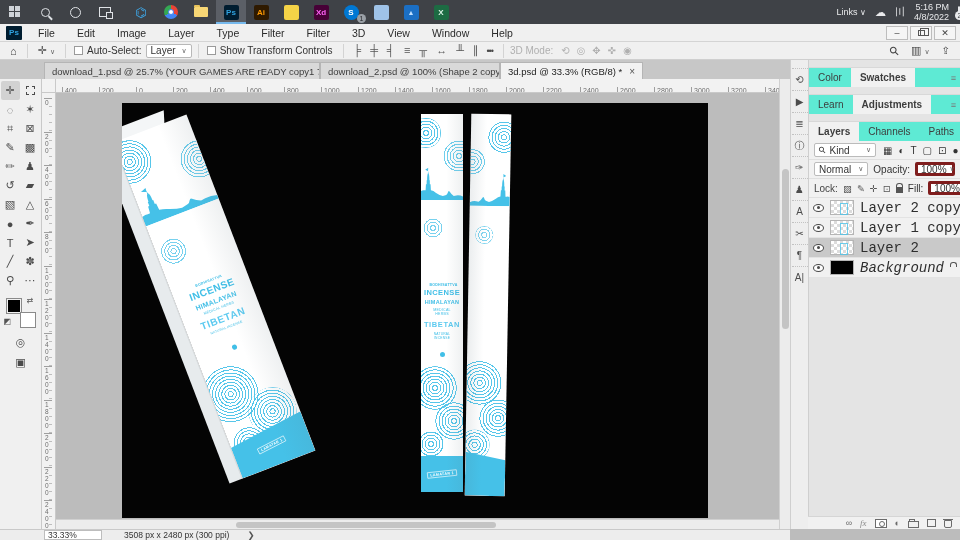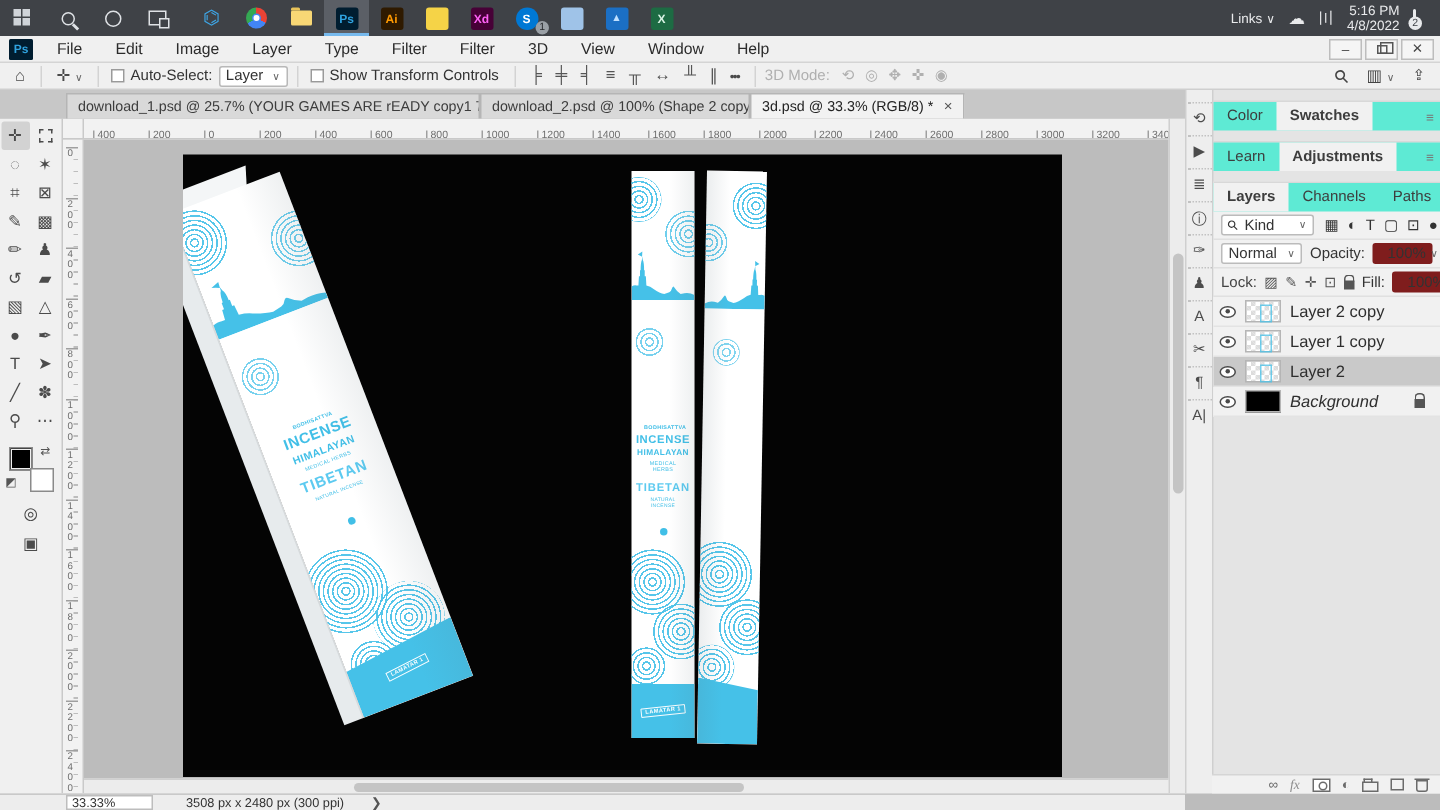--- a/index.html
+++ b/index.html
@@ -17,21 +17,21 @@
   .cortana { width:11px; height:11px; border:1.5px solid #dfe2e6; border-radius:50%; }
   .taskview { width:12px; height:10px; border:1.2px solid #dfe2e6; position:relative; }
   .taskview::after { content:''; position:absolute; width:5px; height:5px; border:1.2px solid #dfe2e6; right:-3px; bottom:-3px; background:#3f4247; }
   .tb-active { background:#5b5f66; box-shadow:inset 0 -2px 0 #76b9ed; }
   .vscode { color:#3ea7e8; font-weight:bold; font-size:13px; }
   .chrome { width:14px; height:14px; border-radius:50%; background:conic-gradient(#ea4335 0 33%, #4285f4 33% 66%, #34a853 66% 100%); position:relative; }
   .chrome::after { content:''; position:absolute; inset:4px; background:#fff; border:1px solid #4285f4; border-radius:50%; }
   .folder { width:14px; height:10px; background:#f8d775; border-radius:1px; position:relative; }
   .folder::before { content:''; position:absolute; top:-2px; left:0; width:6px; height:2px; background:#e8c35a; border-radius:1px 1px 0 0; }
   .badge { position:absolute; right:0px; bottom:1px; background:#9aa0a6; color:#26282b; font-size:7px; width:9px; height:9px; border-radius:50%; display:flex; align-items:center; justify-content:center; }
-  #tb-right { margin-left:auto; display:flex; align-items:center; gap:9px; color:#e9eaec; font-size:9px; padding-right:16px; }
+  #tb-right { margin-left:auto; display:flex; align-items:center; gap:9px; color:#e9eaec; font-size:9px; padding-right:0; }
   #tb-clock { text-align:right; line-height:10px; }
   .notif { width:13px; height:11px; border:1.2px solid #e9eaec; border-radius:1px; position:relative; background:#3f4247; }
   .notif-badge { position:absolute; right:-4px; bottom:-3px; background:#e9eaec; color:#3f4247; font-size:7px; width:9px; height:9px; border-radius:50%; text-align:center; line-height:9px; }
   .chev { font-size:8px; }
   .cloud { font-size:11px; }
 
   
   #menubar { position:absolute; left:0; top:24px; width:960px; height:18px; background:#f0f0f0; border-bottom:1px solid #d4d4d4; display:flex; align-items:center; z-index:40; }
   #ps-logo { width:16px; height:14px; background:#001d30; color:#2fa3e0; font-size:8px; font-weight:bold; display:flex; align-items:center; justify-content:center; margin:0 8px 0 6px; border-radius:1px; }
   #menu-items { display:flex; gap:6px; }
@@ -125,38 +125,38 @@
   .ptab { padding:0 9px; height:19px; display:flex; align-items:center; font-size:10px; color:#3d3d3d; }
   .ptab.active { background:#f1f1f1; font-weight:bold; }
   .pmenu { margin-left:auto; margin-right:5px; color:#777; font-size:9px; letter-spacing:-1px; }
 
   #layers-panel { background:#f1f1f1; }
   .lrow { display:flex; align-items:center; height:19px; padding:0 5px; gap:5px; border-bottom:1px solid #e0e0e0; }
   .kind-select { display:flex; align-items:center; gap:4px; background:#fff; border:1px solid #bbb; border-radius:2px; height:14px; padding:0 4px; flex:0 0 62px; }
   .kind-select .dn { margin-left:auto; font-size:7px; color:#666; }
   .blend-select { display:flex; align-items:center; background:#fff; border:1px solid #bbb; border-radius:2px; height:14px; padding:0 4px; width:72px; }
   .blend-select .dn { margin-left:auto; font-size:7px; color:#666; }
-  .mini-select { display:flex; align-items:center; background:#fff; border:7px solid #7f1d1d; border-radius:2px; height:14px; padding:0 3px; width:40px; gap:3px; }
+  .mini-select { display:flex; align-items:center; background:#fff; border:3px solid #7f1d1d; border-radius:2px; height:14px; padding:0 3px; width:40px; gap:3px; }
   .mini-select .dn { font-size:7px; color:#666; margin-left:auto; }
   .locklabel { color:#444; }
   .lockicons { display:flex; gap:5px; font-size:9.5px; color:#555; align-items:center; }
   .lockico { width:7px; height:6px; background:#555; position:relative; display:inline-block; margin-top:3px; }
   .lockico::before { content:''; position:absolute; width:5px; height:4px; border:1px solid #555; border-bottom:none; border-radius:3px 3px 0 0; top:-4px; left:0; }
 
   #layer-list { background:#f1f1f1; }
   .layer-row { display:flex; align-items:center; height:20px; gap:6px; padding:0 4px; border-bottom:1px solid #e3e3e3; background:#f1f1f1; }
   .layer-row.selected { background:#c9c9c9; }
   .eye { width:11px; height:8px; border:1px solid #4a4a4a; border-radius:50%; position:relative; background:#fdfdfd; flex:0 0 auto; }
   .eye::after { content:''; position:absolute; inset:1.5px 3px; background:#4a4a4a; border-radius:50%; }
   .thumb-chk { width:24px; height:15px; border:1px solid #b5b5b5; flex:0 0 auto;
      background-image:linear-gradient(45deg,#dcdcdc 25%,transparent 25%,transparent 75%,#dcdcdc 75%),linear-gradient(45deg,#dcdcdc 25%,#fff 25%,#fff 75%,#dcdcdc 75%);
      background-size:6px 6px; background-position:0 0,3px 3px; position:relative; }
   .thumb-chk::after { content:''; position:absolute; left:9px; top:2px; width:6px; height:10px; border:1px solid rgba(77,195,233,.8); }
   .thumb-black { width:24px; height:15px; border:1px solid #b5b5b5; background:#000; flex:0 0 auto; }
-  .lname { font-size:11px; color:#2e2e2e; white-space:nowrap; }
+  .lname { font-size:14px; color:#2e2e2e; white-space:nowrap;font-family:Liberation Mono, monospace; }
   .lname.italic { font-style:italic; }
   .layer-lock { margin-left:auto; margin-right:6px; }
 
   #panel-footer { position:absolute; left:808px; top:516px; width:152px; height:13px; background:#f1f1f1; border-top:1px solid #d5d5d5; display:flex; align-items:center; justify-content:flex-end; gap:8px; padding-right:8px; color:#6b6b6b; z-index:31; }
   #panel-footer .pf { font-size:9px; }
   .fx { font-style:italic; font-family:"Liberation Serif","DejaVu Serif",serif; font-size:9px; color:#8a8a8a; }
   .maskico { width:12px; height:9px; border:1px solid #6b6b6b; background:#fff; position:relative; }
   .maskico::after { content:''; position:absolute; left:3px; top:1.5px; width:4px; height:4px; border:1px solid #6b6b6b; border-radius:50%; }
   .folderico { width:11px; height:7px; border:1px solid #6b6b6b; position:relative; margin-top:2px; }
   .folderico::before { content:''; position:absolute; width:4px; height:2px; border:1px solid #6b6b6b; border-bottom:none; top:-3px; left:0; }

